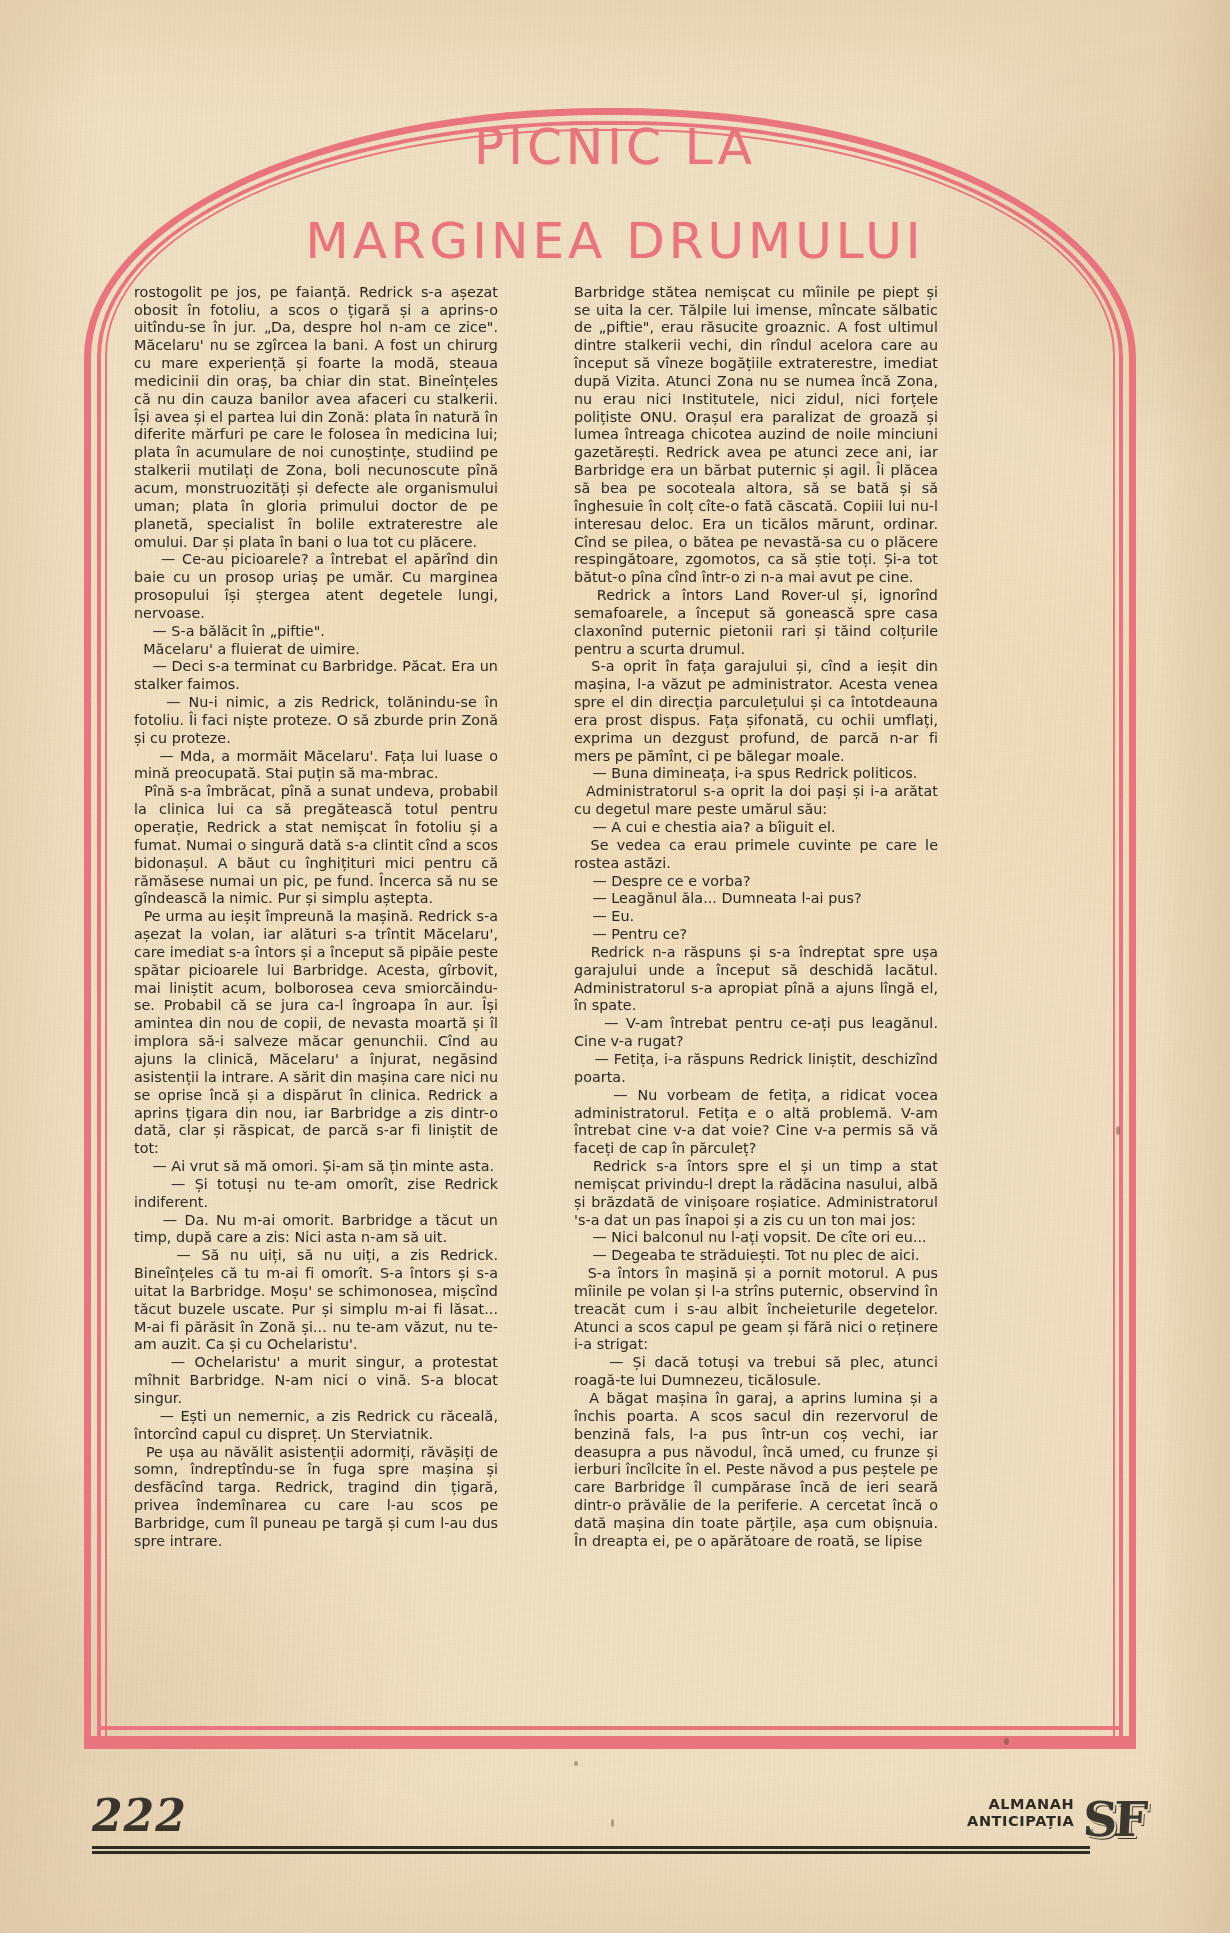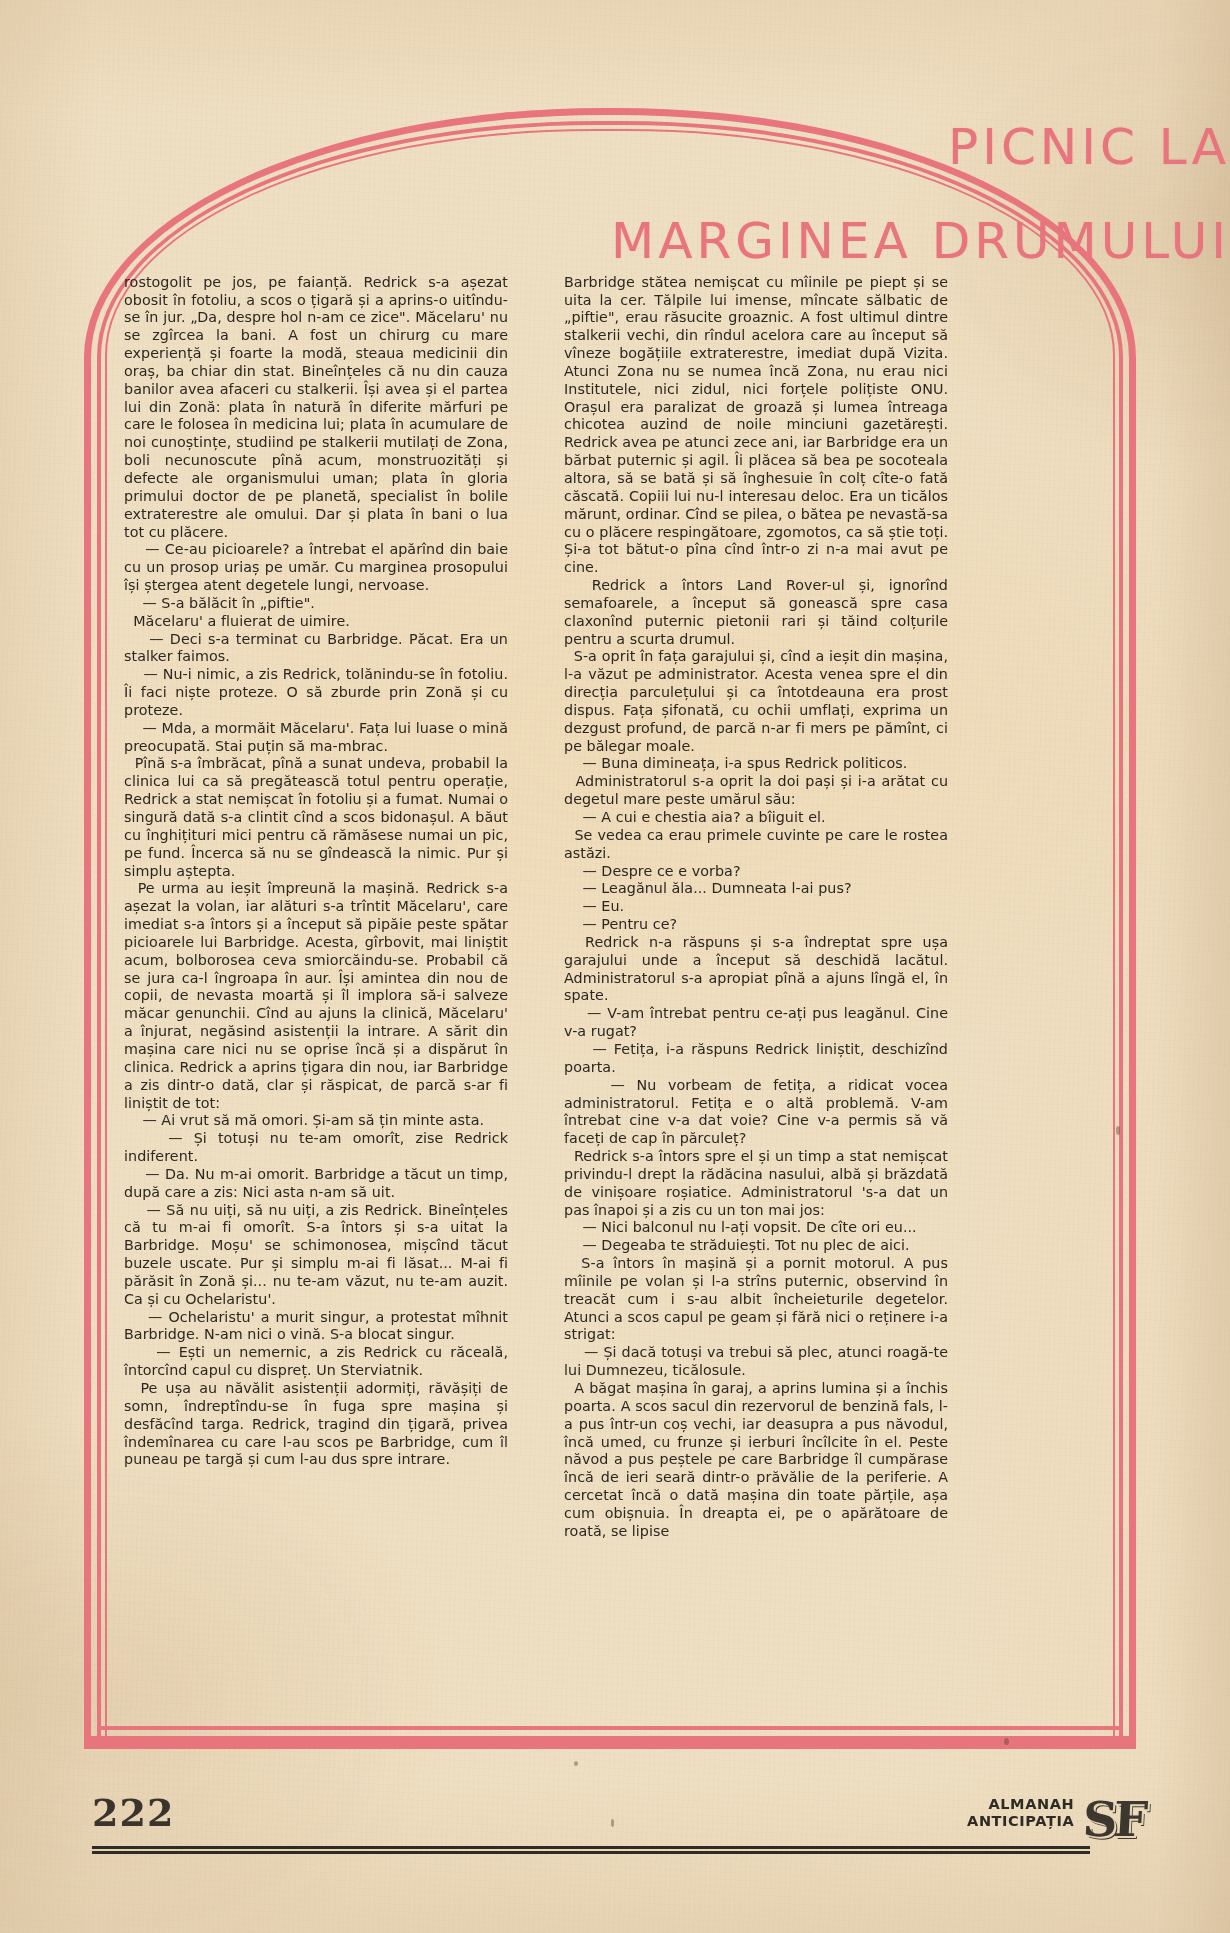--- a/index.html
+++ b/index.html
@@ -99,21 +99,20 @@
     color: #e8747e;
     z-index: 3;
     pointer-events: none;
   }
   .title-line {
     font-family: "DejaVu Sans", sans-serif;
     font-weight: 400;
     letter-spacing: 4px;
     line-height: 1.0;
     text-shadow: 0 0 1px rgba(232,116,126,0.5);
-    text-align: right;
   }
   #title-line-1 {
     font-size: 50px;
     margin-bottom: 6px;
   }
   #title-line-2 {
     font-size: 50px;
     margin-top: 44px;
   }
 
@@ -134,42 +133,43 @@
     font-size: 14.3px;
     line-height: 17.85px;
     color: #2b2721;
     text-align: justify;
     text-justify: inter-word;
     letter-spacing: 0.05px;
     white-space: pre-wrap;
     word-spacing: 0px;
   }
   .column p {
-    margin: 0;
+    margin: 10px;
     text-indent: 0;
   }
   .col-left { width: 384px; }
   .col-right { width: 384px; margin-left: 28px; }
 
   
   #footer {
     position: absolute;
     left: 0;
     top: 1790px;
     width: 1230px;
     height: 110px;
     z-index: 3;
   }
   #page-number {
     position: absolute;
     left: 92px;
     top: 0px;
     font-family: "DejaVu Serif", serif;
+    font-style: italic;
     font-weight: 700;
-    font-size: 38px;
+    font-size: 44px;
     color: #3a342c;
     letter-spacing: 1px;
   }
   #footer-rule {
     position: absolute;
     left: 92px;
     top: 56px;
     width: 998px;
     height: 8px;
   }

